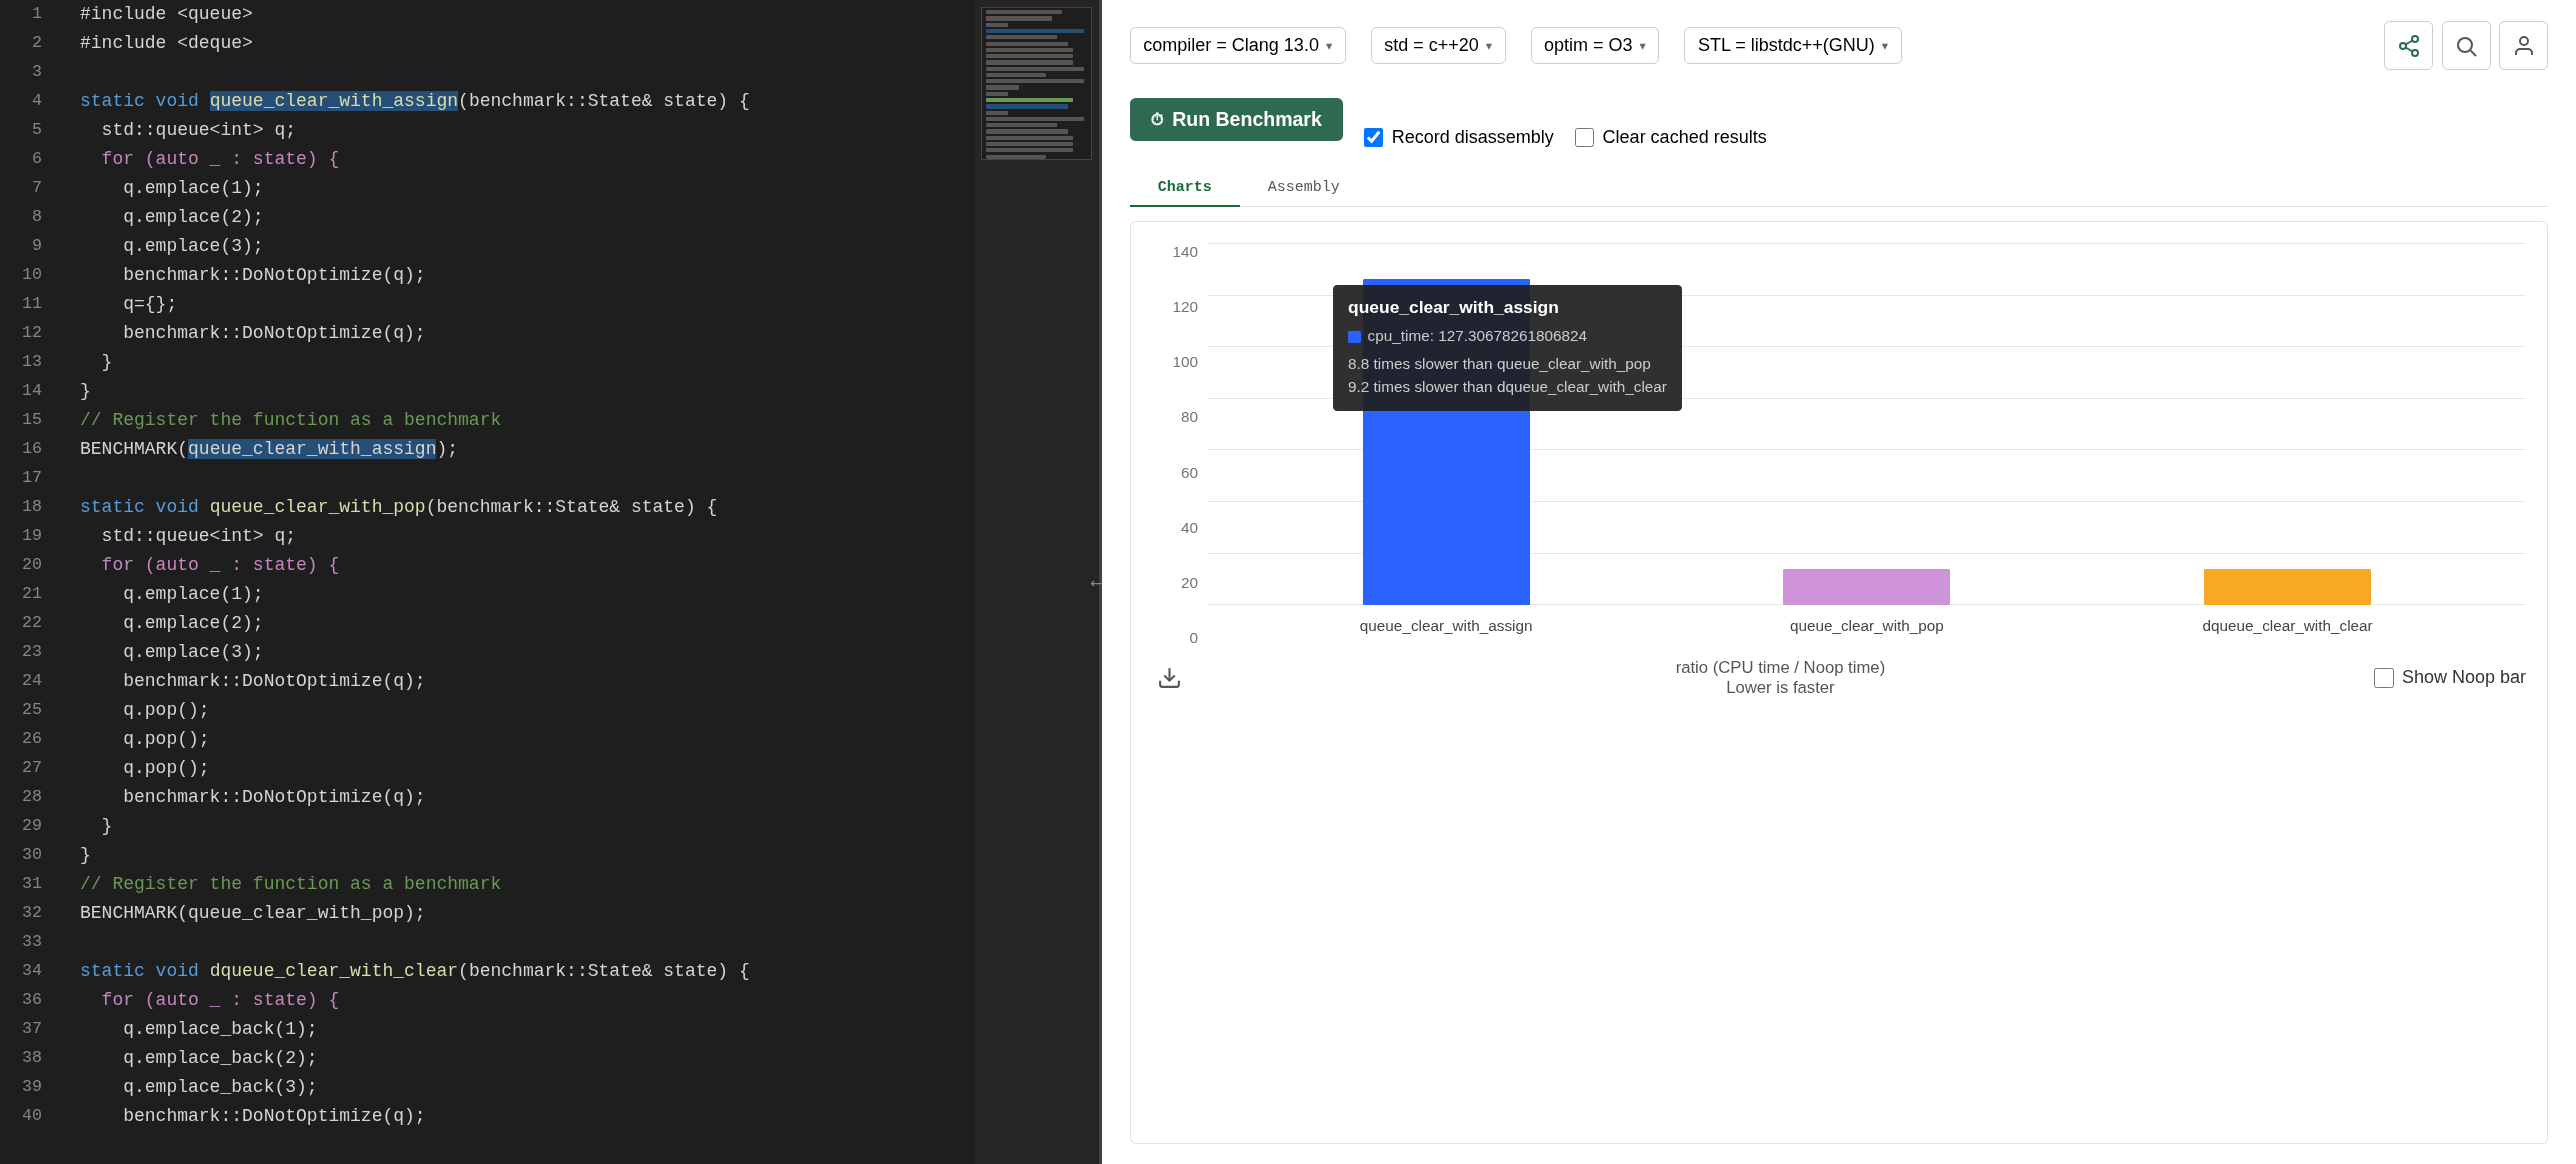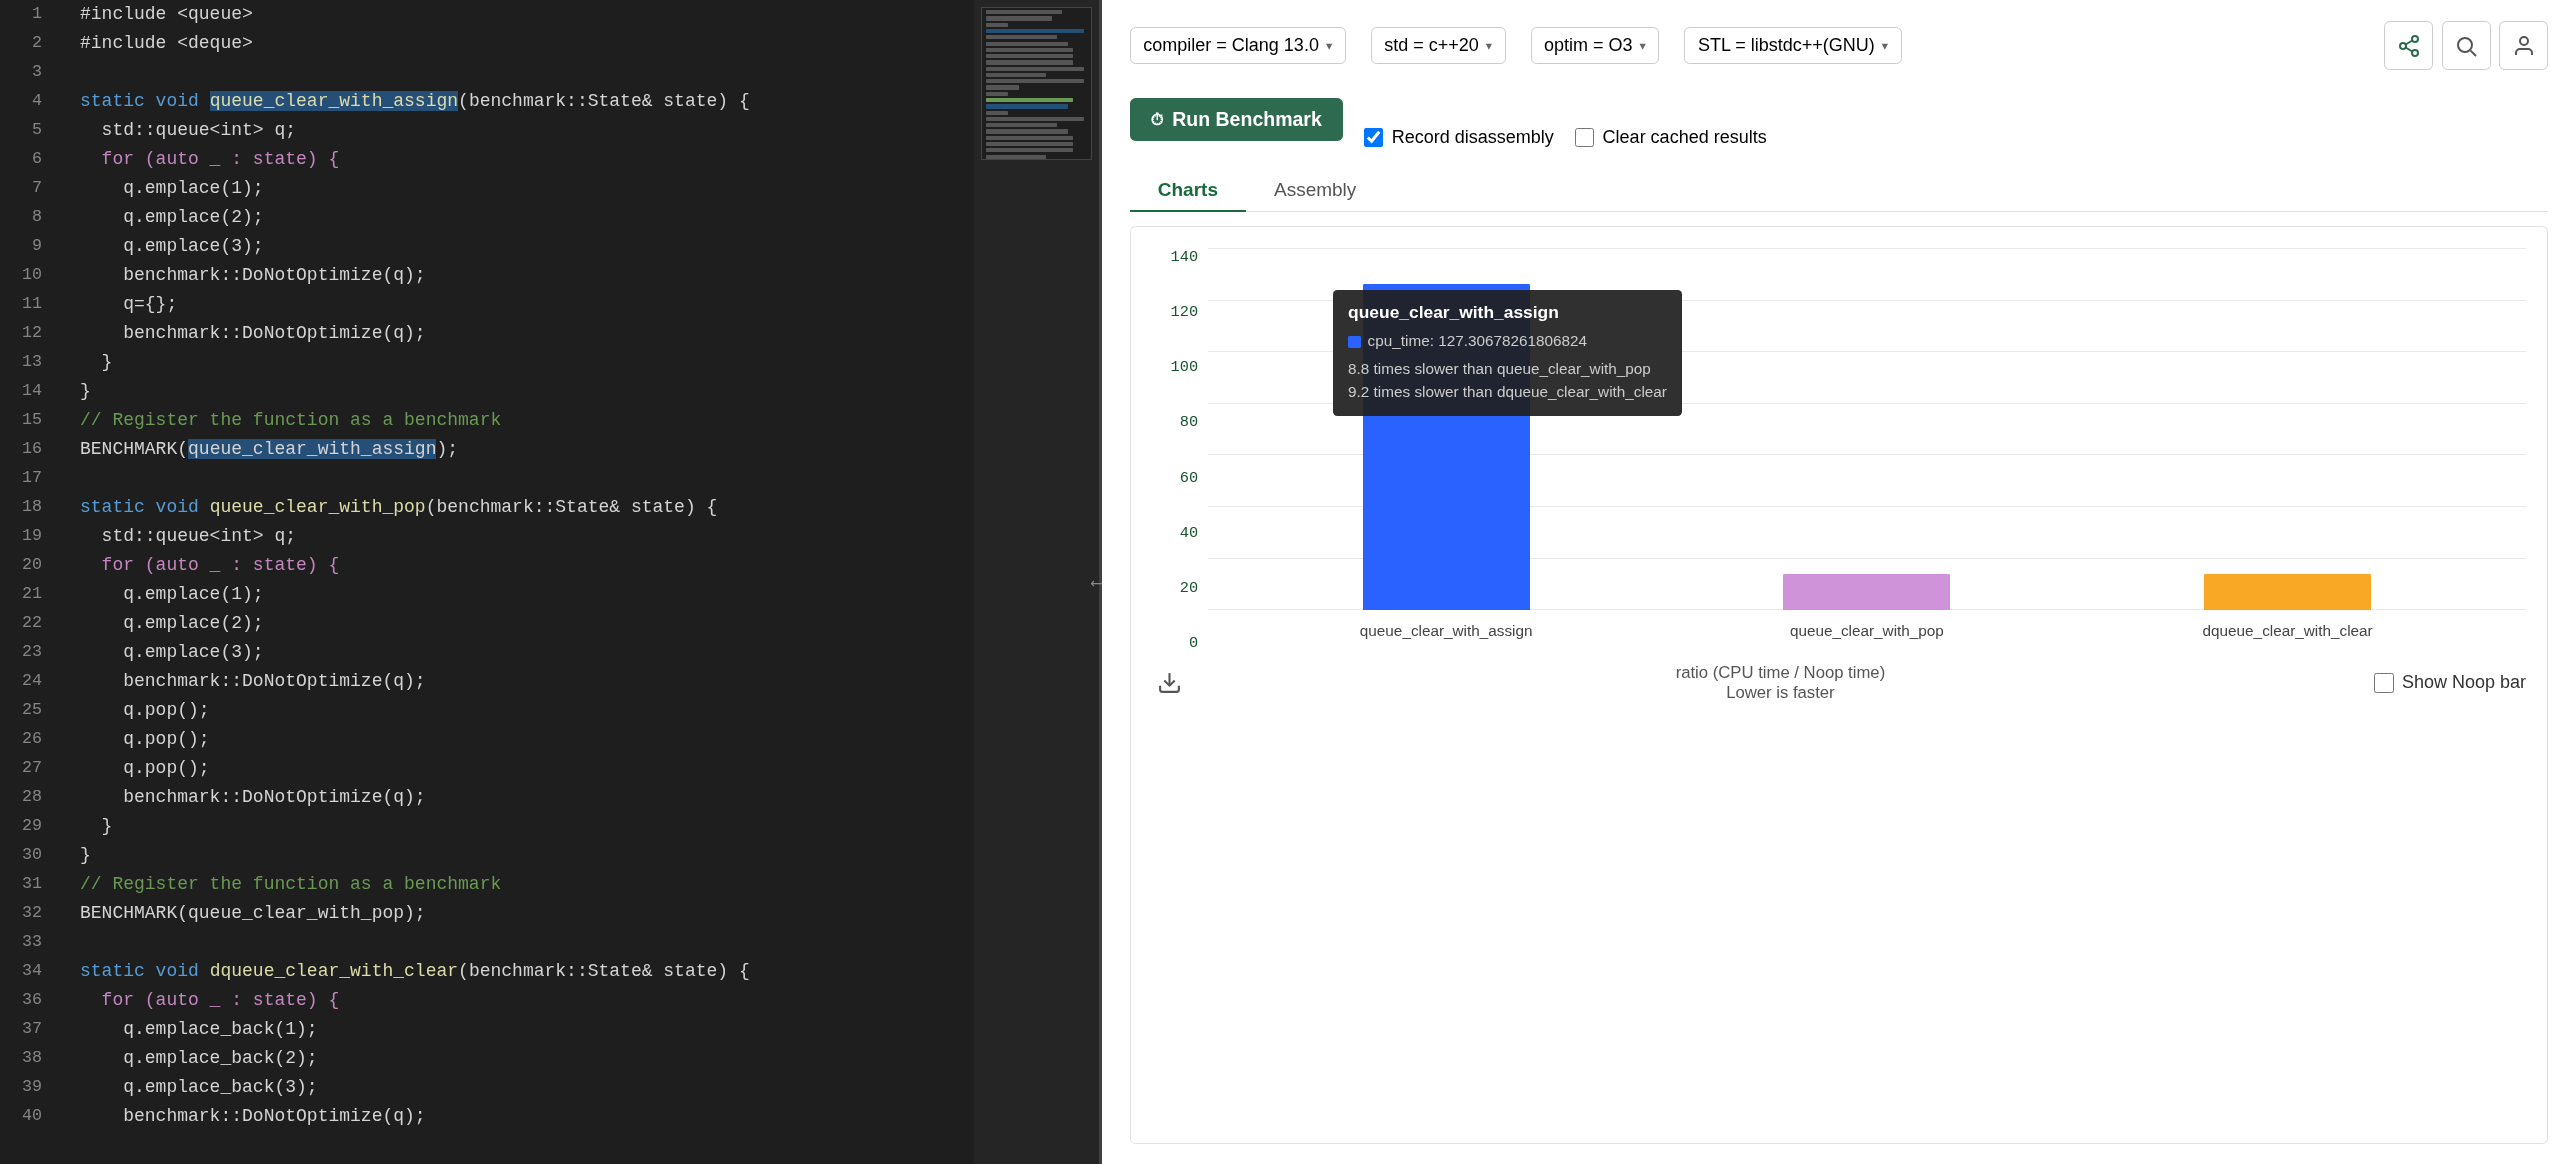--- a/index.html
+++ b/index.html
@@ -196,25 +196,26 @@
     
     .tabs {
       display: flex;
       gap: 0;
       margin-bottom: 14px;
       border-bottom: 1.4px solid #e0e0e0;
     }
 
     .tab {
       padding: 9.7px 28px;
-      font-size: 19px;
+      font-size: 15px;
       cursor: pointer;
       border-bottom: 2.1px solid transparent;
       margin-bottom: -1.4px;
       color: #555;
+      font-family: Liberation Mono, monospace;
     }
 
     .tab.active {
       color: #1a6b3c;
       border-bottom: 2.1px solid #1a6b3c;
       font-weight: 600;
     }
 
     
     .chart-area {
@@ -235,22 +236,21 @@
     
     .y-axis {
       width: 56px;
       height: 100%;
       display: flex;
       flex-direction: column;
       justify-content: space-between;
       align-items: flex-end;
       padding-right: 9.7px;
       font-size: 15.3px;
-      color: #14532d;
-      font-family: Liberation Mono, monospace;
+      color: #737373;
     }
 
     
     .chart-content {
       flex: 1;
       position: relative;
       display: flex;
       flex-direction: column;
     }
 

